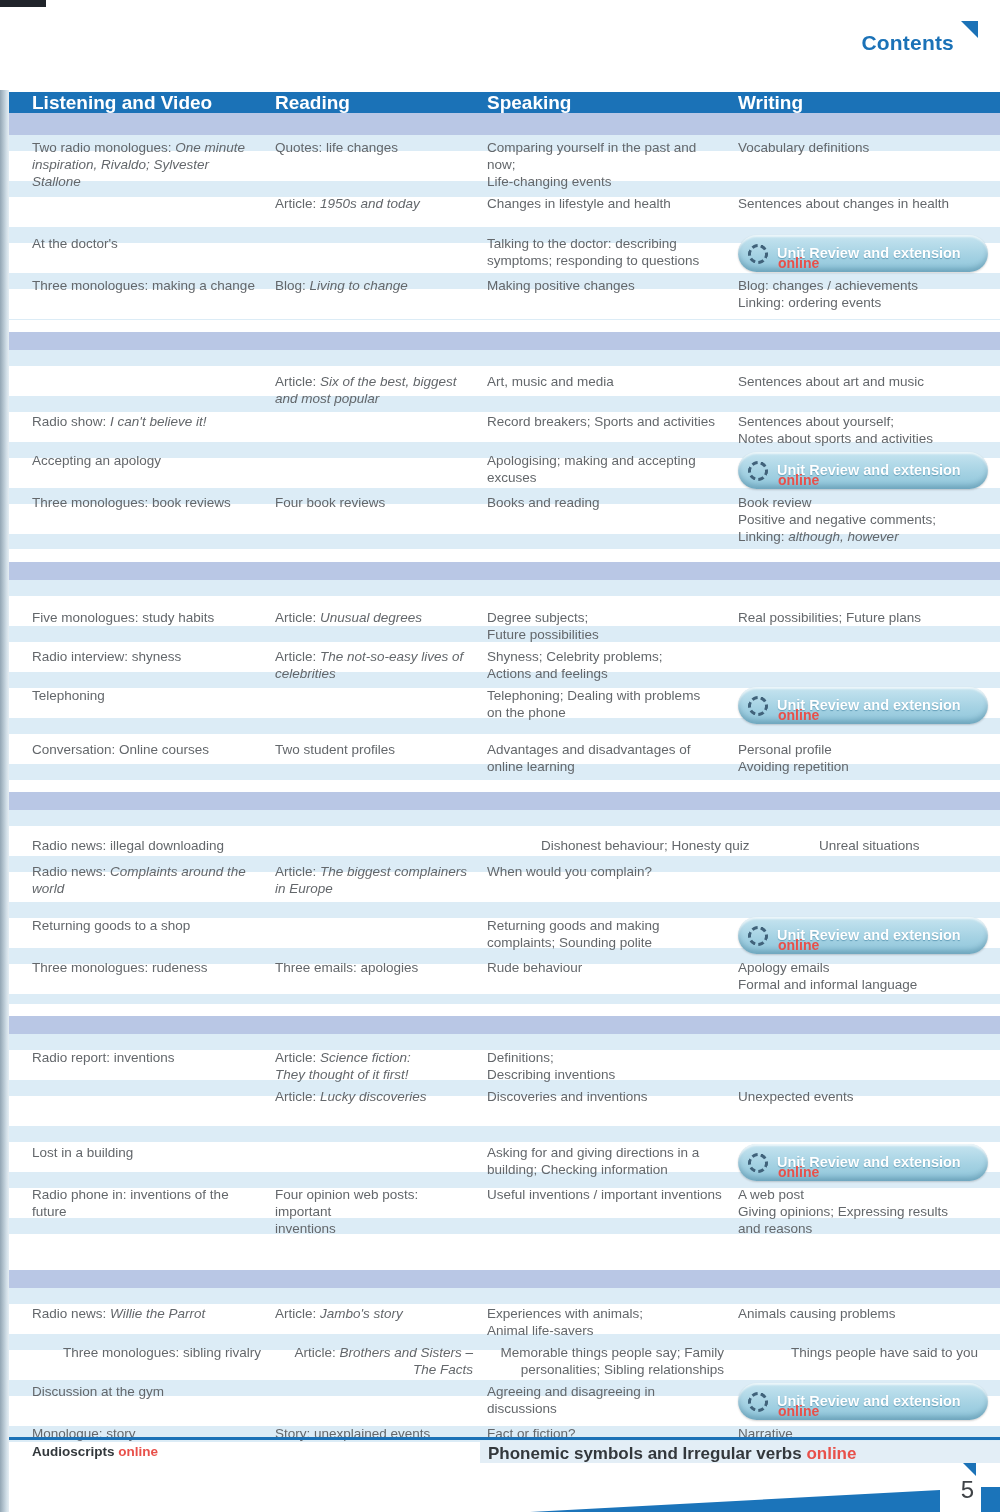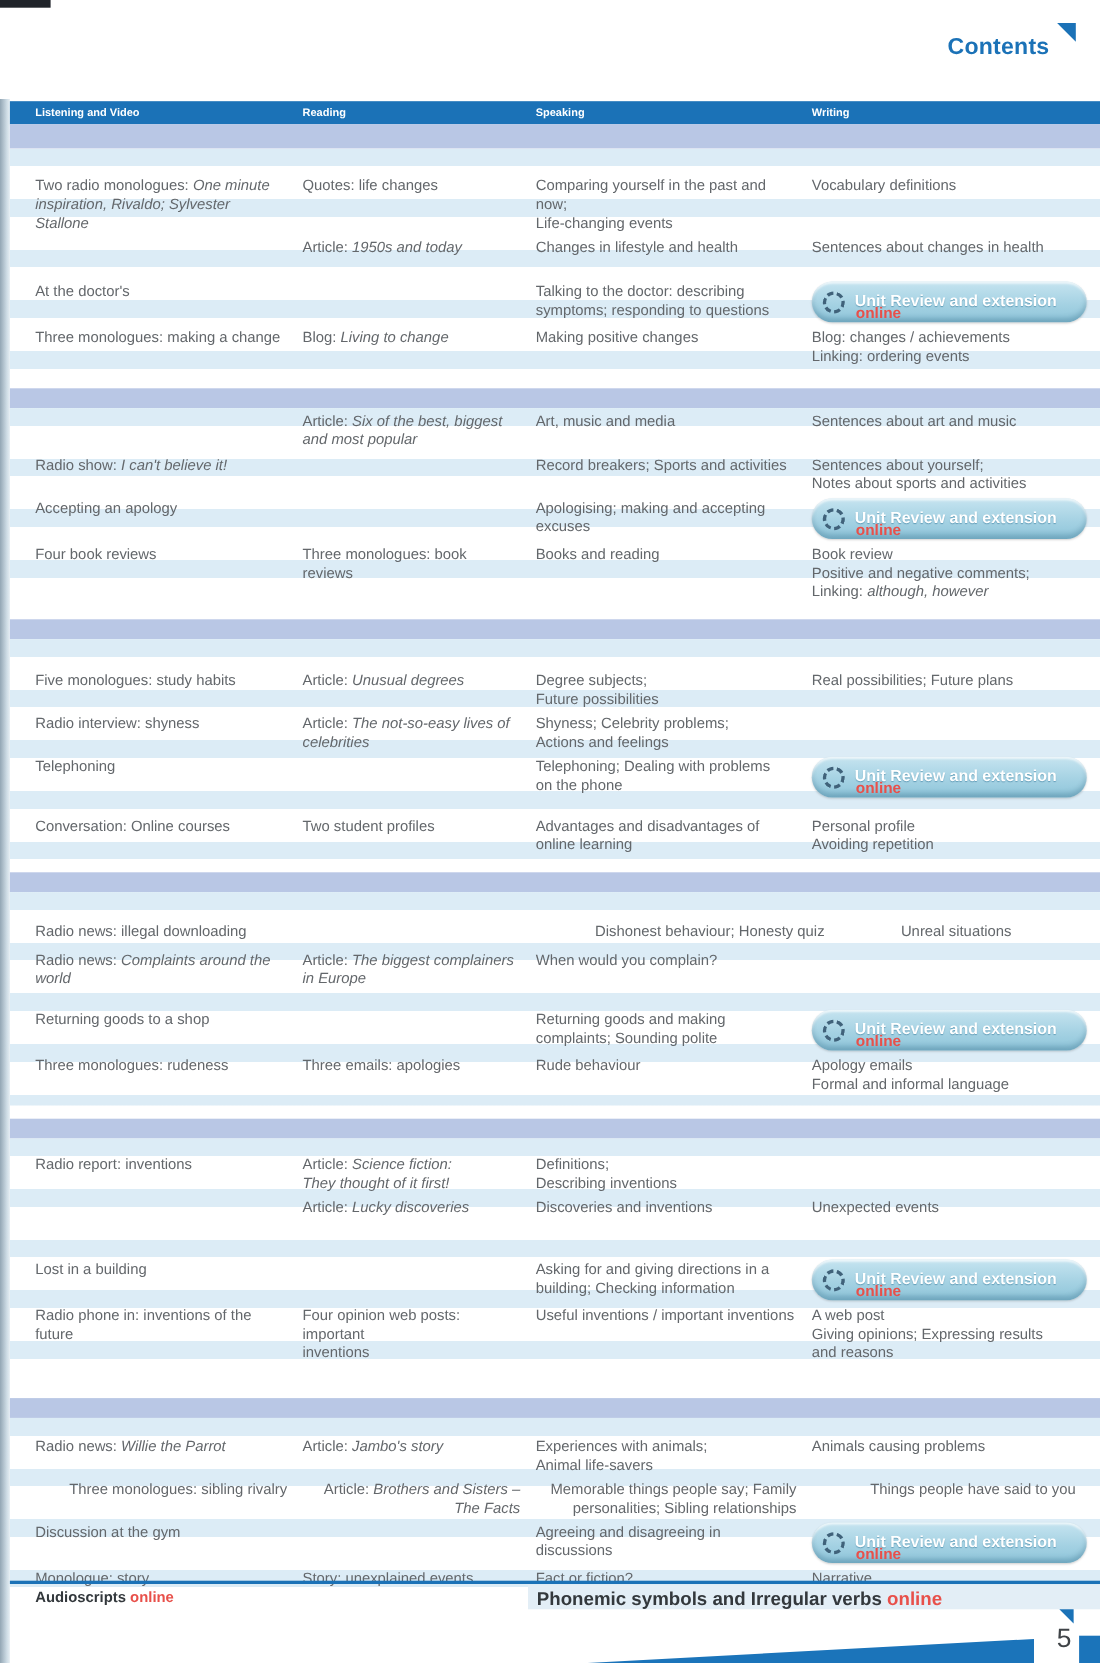--- a/index.html
+++ b/index.html
@@ -11,21 +11,21 @@
   .left-edge{position:absolute;left:0;top:90px;bottom:0;width:9px;
     background:linear-gradient(90deg,#93a6b4,#cfdde6 70%,#e6eef3);}
   .contents-title{position:absolute;top:31px;right:46px;color:#1b72b7;
     font-size:21px;font-weight:bold;letter-spacing:.2px;}
   .title-tri{position:absolute;top:21px;right:22px;width:0;height:0;
     border-top:17px solid #1b72b7;border-left:17px solid transparent;}
 
   .table{position:absolute;left:9px;top:92px;width:991px;}
   .header-bar{height:21px;background:#1b72b7;display:grid;
     grid-template-columns:243px 212px 251px 254px;padding-left:23px;align-items:center;}
-  .header-bar span{color:#ffffff;font-weight:bold;font-size:10px;}
+  .header-bar span{color:#ffffff;font-weight:bold;font-size:19px;}
 
   .section .band{background:#b9c7e5;}
   .rows{background:repeating-linear-gradient(180deg,#dcecf6 0 16px,rgba(255,255,255,0) 16px 46px);}
   .row{display:grid;grid-template-columns:243px 212px 251px 254px;padding-left:23px;}
   .cell{font-size:13.5px;color:#63676b;line-height:17px;padding:3px 14px 2px 0;
     white-space:pre-line;}
   .cell i{font-style:italic;}
 
   .badge{position:relative;width:250px;height:37px;margin-top:0;
     background:linear-gradient(180deg,#c6e4f0,#a5d2e3 55%,#8ec5da);
@@ -64,21 +64,21 @@
   <div class="table">
     <div class="header-bar">
       <span>Listening and Video</span>
       <span>Reading</span>
       <span>Speaking</span>
       <span>Writing</span>
     </div>
     <div id="table-body">
         <div class="section" style="margin-top: 0px; margin-bottom: 12px;">
           <div class="band" style="height: 22px;"></div>
-          <div class="rows" style="padding-top: 22px;">
+          <div class="rows" style="padding-top: 1px;">
             <div class="row" style="min-height: 36px;">
               <div class="cell"><span>Two radio monologues: </span><i>One minute
 inspiration, Rivaldo; Sylvester Stallone</i></div>
               <div class="cell"><span>Quotes: life changes</span></div>
               <div class="cell"><span>Comparing yourself in the past and now;
 Life-changing events</span></div>
               <div class="cell"><span>Vocabulary definitions</span></div>
             </div>
             <div class="row" style="min-height: 40px;">
               <div class="cell"></div>
@@ -97,21 +97,21 @@
               <div class="cell"><span>Three monologues: making a change</span></div>
               <div class="cell"><span>Blog: </span><i>Living to change</i></div>
               <div class="cell"><span>Making positive changes</span></div>
               <div class="cell"><span>Blog: changes / achievements
 Linking: ordering events</span></div>
             </div>
           </div>
         </div>
         <div class="section" style="margin-top: 8px; margin-bottom: 13px;">
           <div class="band" style="height: 18px;"></div>
-          <div class="rows" style="">
+          <div class="rows" style="padding-top: 20px;">
             <div class="row" style="min-height: 40px;">
               <div class="cell"></div>
               <div class="cell"><span>Article: </span><i>Six of the best, biggest
 and most popular</i></div>
               <div class="cell"><span>Art, music and media</span></div>
               <div class="cell"><span>Sentences about art and music</span></div>
             </div>
             <div class="row" style="min-height: 36px;">
               <div class="cell"><span>Radio show: </span><i>I can't believe it!</i></div>
               <div class="cell"></div>
@@ -120,22 +120,22 @@
 Notes about sports and activities</span></div>
             </div>
             <div class="row" style="min-height: 38px;">
               <div class="cell"><span>Accepting an apology</span></div>
               <div class="cell"></div>
               <div class="cell"><span>Apologising; making and accepting
 excuses</span></div>
               <div class="cell"><div class="badge"><span class="bicon"></span><span class="btxt">Unit Review and extension</span><span class="bonline">online</span></div></div>
             </div>
             <div class="row" style="min-height: 58px;">
+              <div class="cell"><span>Three monologues: book reviews</span></div>
               <div class="cell"><span>Four book reviews</span></div>
-              <div class="cell"><span>Three monologues: book reviews</span></div>
               <div class="cell"><span>Books and reading</span></div>
               <div class="cell"><span>Book review
 Positive and negative comments;
 Linking: </span><i>although, however</i></div>
             </div>
           </div>
         </div>
         <div class="section" style="margin-top: 8px; margin-bottom: 6px;">
           <div class="band" style="height: 18px;"></div>
           <div class="rows" style="padding-top: 26px;">

